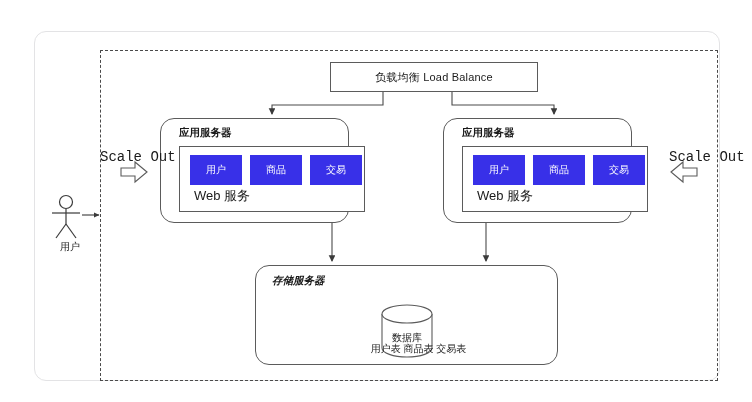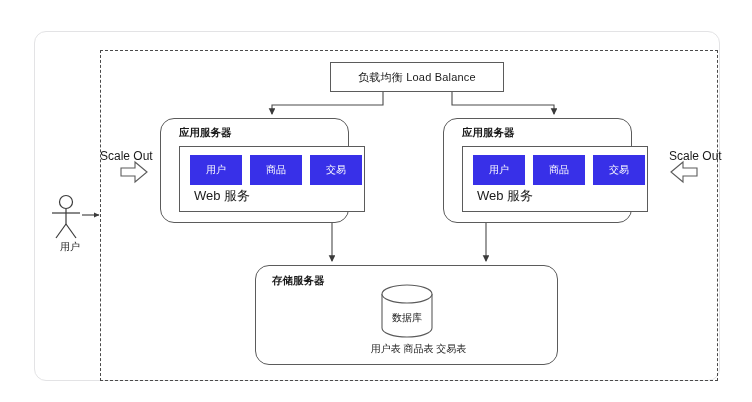--- a/index.html
+++ b/index.html
@@ -23,21 +23,21 @@
     border:1.4px dashed #4a4a4a;box-sizing:border-box;background:transparent;
   }
 
   .box{
     position:absolute;box-sizing:border-box;background:#fff;
     border:1px solid #5b5b5b;
   }
   .rounded{border-radius:14px;}
 
   .lb-box{
-    left:330px;top:62px;width:174px;height:30px;
+    left:330px;top:62px;width:208px;height:30px;
     display:flex;align-items:center;justify-content:center;
   }
   .lb-label{font-size:11px;letter-spacing:.2px;white-space:nowrap;}
 
   .app-server{width:189px;height:105px;top:118px;}
   .app-left{left:160px;}
   .app-right{left:443px;}
   .app-title{
     position:absolute;left:18px;top:7px;font-size:10.5px;font-weight:600;
     white-space:nowrap;
@@ -53,33 +53,34 @@
     color:#ffffff;font-size:10px;box-sizing:border-box;
   }
   .web-label{
     position:absolute;left:14px;bottom:6px;font-size:13px;white-space:nowrap;
   }
 
   .storage{left:255px;top:265px;width:303px;height:100px;}
   .storage-title{
     position:absolute;left:16px;top:8px;font-size:10.5px;font-weight:600;
     white-space:nowrap;
+    font-style:italic;
   }
-  .db-wrap{position:absolute;left:50%;top:18px;transform:translateX(-50%);
+  .db-wrap{position:absolute;left:50%;top:38px;transform:translateX(-50%);
     display:flex;flex-direction:column;}
   .db-caption{
     position:absolute;left:50%;transform:translateX(-50%);bottom:8px;
     font-size:10px;white-space:nowrap;margin-left:12px;
   }
 
   .actor-label{
     position:absolute;left:52px;top:240px;width:36px;text-align:center;
     font-size:10px;
   }
-  .scale-label{position:absolute;font-size:12px;white-space:nowrap;}
+  .scale-label{position:absolute;font-size:14px;white-space:nowrap;font-family:Liberation Mono, monospace;}
   .scale-left-label{left:100px;top:149px;}
   .scale-right-label{left:669px;top:149px;}
 </style>
 </head>
 <body>
 
 <div id="canvas">
 
   <div class="outer-card"></div>
   <div class="boundary"></div>

